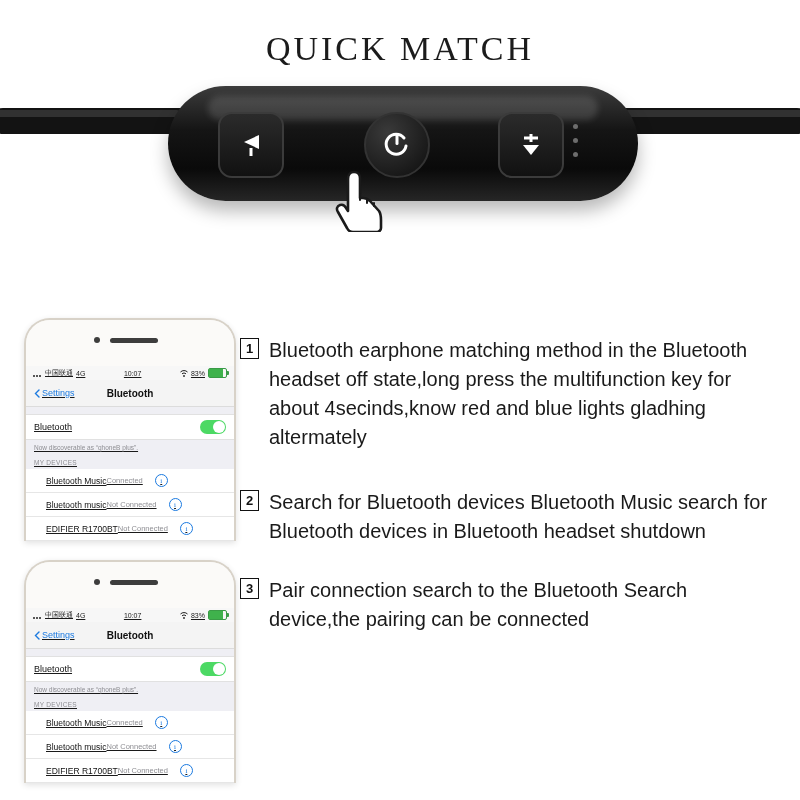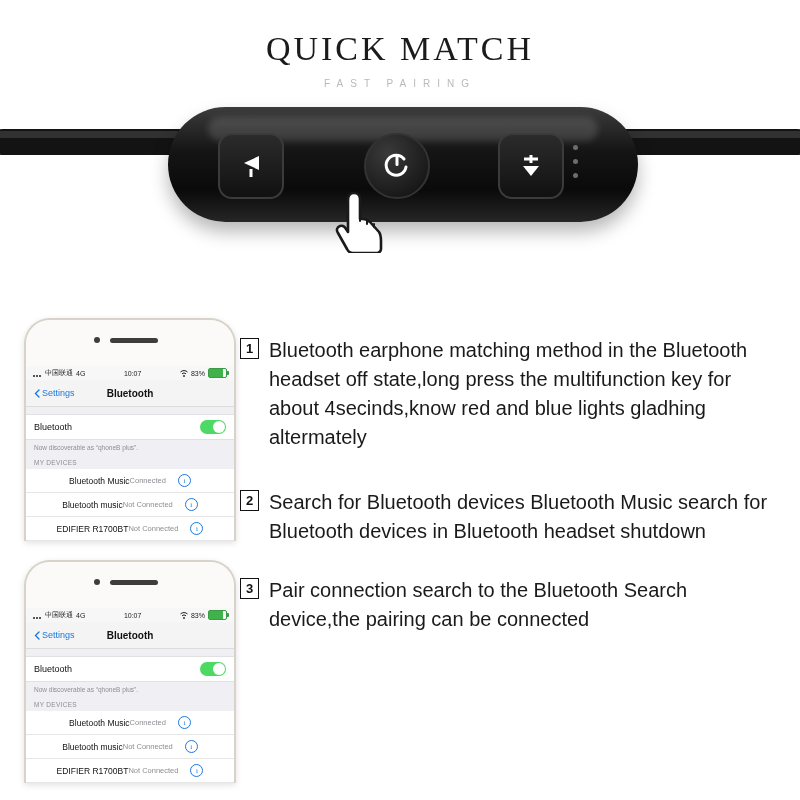--- a/index.html
+++ b/index.html
@@ -107,20 +107,21 @@
   }
   .phone{
     width:208px;
     background:#f6f6f6;
     border:2px solid #d8d2c8;
     border-top-left-radius:26px;
     border-top-right-radius:26px;
     border-bottom:none;
     overflow:hidden;
     box-shadow:0 2px 6px rgba(0,0,0,.12);
+    text-decoration:underline;
   }
   .phone-top{
     height:46px;position:relative;background:#fbfaf8;
   }
   .phone-top .cam{
     position:absolute;left:68px;top:17px;width:6px;height:6px;border-radius:50%;background:#3d3d3d;
   }
   .phone-top .speaker{
     position:absolute;left:84px;top:18px;width:48px;height:5px;border-radius:3px;background:#3d3d3d;
   }
@@ -146,22 +147,22 @@
     background:#fff;border-top:1px solid #e1e1e1;border-bottom:1px solid #e1e1e1;
     padding:5px 8px;font-size:9px;color:#111;
   }
   .toggle{
     width:26px;height:14px;border-radius:8px;background:#4cd964;position:relative;
   }
   .toggle::after{content:"";position:absolute;right:1px;top:1px;width:12px;height:12px;border-radius:50%;background:#fff;}
   .note{font-size:6.5px;color:#8e8e93;padding:4px 8px 6px 8px;}
   .group-title{font-size:6.5px;color:#8e8e93;padding:2px 8px 3px 8px;letter-spacing:.3px;}
   .dev-cell{
-    display:flex;align-items:center;justify-content:center;
-    background:#fff;border-bottom:1px solid #e6e6e6;padding:5px 12px;font-size:8.5px;color:#111;
+    display:flex;align-items:center;justify-content:flex-start;
+    background:#fff;border-bottom:1px solid #e6e6e6;padding:5px 20px;font-size:8.5px;color:#111;
   }
   .dev-right{display:flex;align-items:center;gap:12px;color:#8e8e93;font-size:7.5px;}
   .info-i{
     width:11px;height:11px;border-radius:50%;border:1px solid #1b7ae0;color:#1b7ae0;
     font-size:7px;display:flex;align-items:center;justify-content:center;font-family:"Liberation Serif",serif;
   }
   .steps-col{
     flex:1;
     padding-right:20px;
   }
@@ -185,21 +186,20 @@
   }
   .step1{margin-top:18px;}
   .step2{margin-top:36px;}
   .step3{margin-top:16px;}
 </style>
 </head>
 <body>
 
 <div class="header">
   <div class="title">QUICK MATCH</div>
-  <div class="subtitle">FAST PAIRING</div>
 </div>
 
 <div class="hero">
   <div class="cable-left"></div>
   <div class="cable-right"></div>
 
   <div class="remote">
 
     <div class="btn prev">
       <svg width="26" height="26" viewBox="0 0 26 26">

